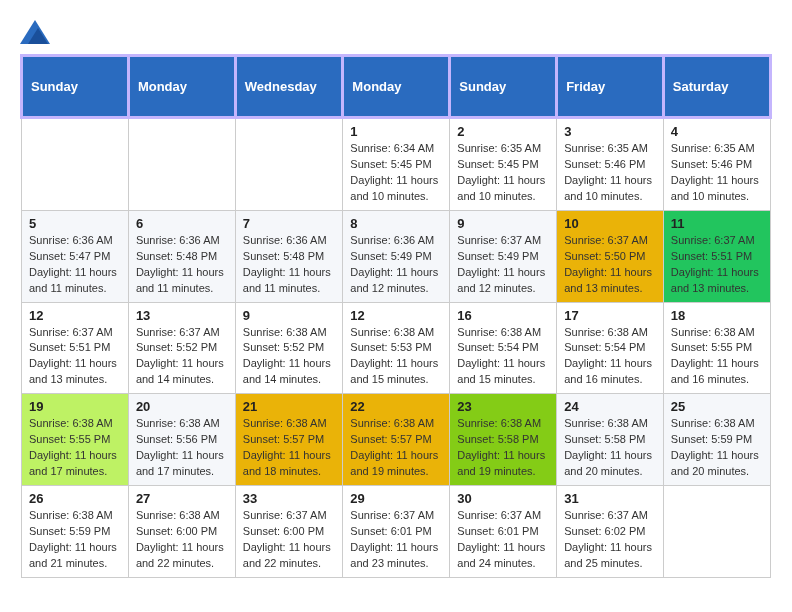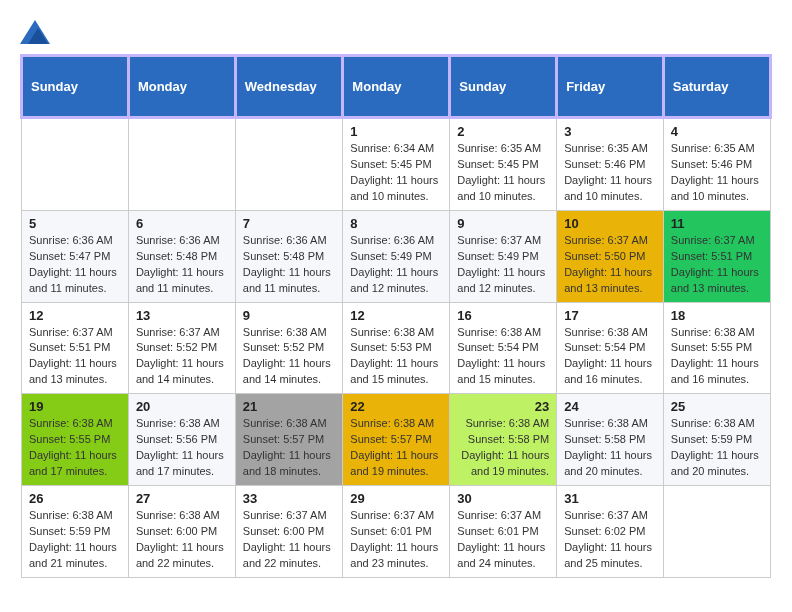--- a/index.html
+++ b/index.html
@@ -245,49 +245,49 @@
         </td>
         <td>
           <span class="day-number">18</span>
           <div class="day-info" style="white-space: pre-wrap;">Sunrise: 6:38 AM
 Sunset: 5:55 PM
 Daylight: 11 hours
 and 16 minutes.</div>
         </td>
       </tr>
       <tr>
-        <td style="background-color: #84cc16;">
+        <td style="background-color: #bef264;">
           <span class="day-number">19</span>
           <div class="day-info" style="white-space: pre-wrap;">Sunrise: 6:38 AM
 Sunset: 5:55 PM
 Daylight: 11 hours
 and 17 minutes.</div>
         </td>
         <td style="background-color: rgb(245, 247, 250);">
           <span class="day-number">20</span>
           <div class="day-info" style="white-space: pre-wrap;">Sunrise: 6:38 AM
 Sunset: 5:56 PM
 Daylight: 11 hours
 and 17 minutes.</div>
         </td>
-        <td style="background-color: #a3a3a3;">
+        <td style="background-color: #eab308;">
           <span class="day-number">21</span>
           <div class="day-info" style="white-space: pre-wrap;">Sunrise: 6:38 AM
 Sunset: 5:57 PM
 Daylight: 11 hours
 and 18 minutes.</div>
         </td>
         <td style="background-color: #eab308;">
           <span class="day-number">22</span>
           <div class="day-info" style="white-space: pre-wrap;">Sunrise: 6:38 AM
 Sunset: 5:57 PM
 Daylight: 11 hours
 and 19 minutes.</div>
         </td>
-        <td style="background-color: #bef264; text-align: right;">
+        <td style="background-color: #84cc16;">
           <span class="day-number">23</span>
           <div class="day-info" style="white-space: pre-wrap;">Sunrise: 6:38 AM
 Sunset: 5:58 PM
 Daylight: 11 hours
 and 19 minutes.</div>
         </td>
         <td style="background-color: rgb(245, 247, 250);">
           <span class="day-number">24</span>
           <div class="day-info" style="white-space: pre-wrap;">Sunrise: 6:38 AM
 Sunset: 5:58 PM

